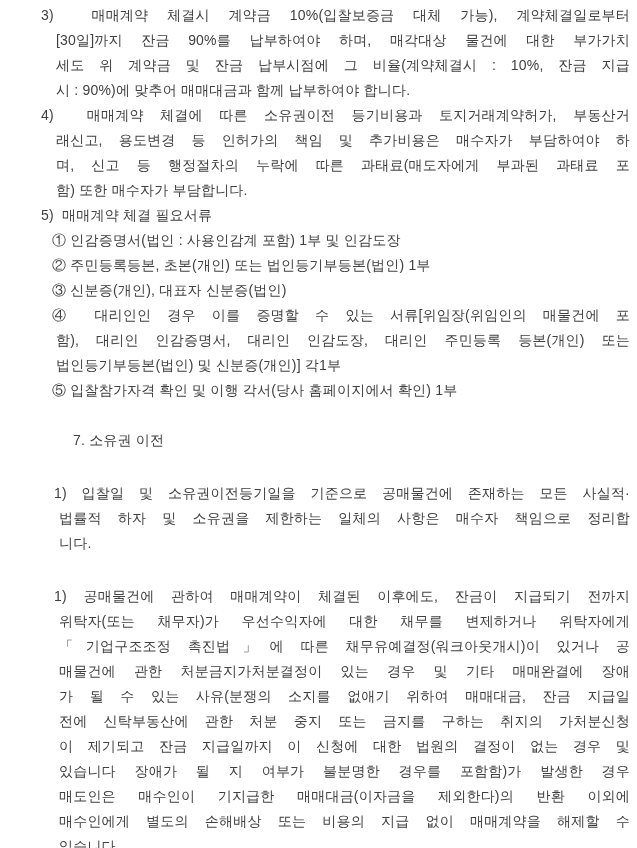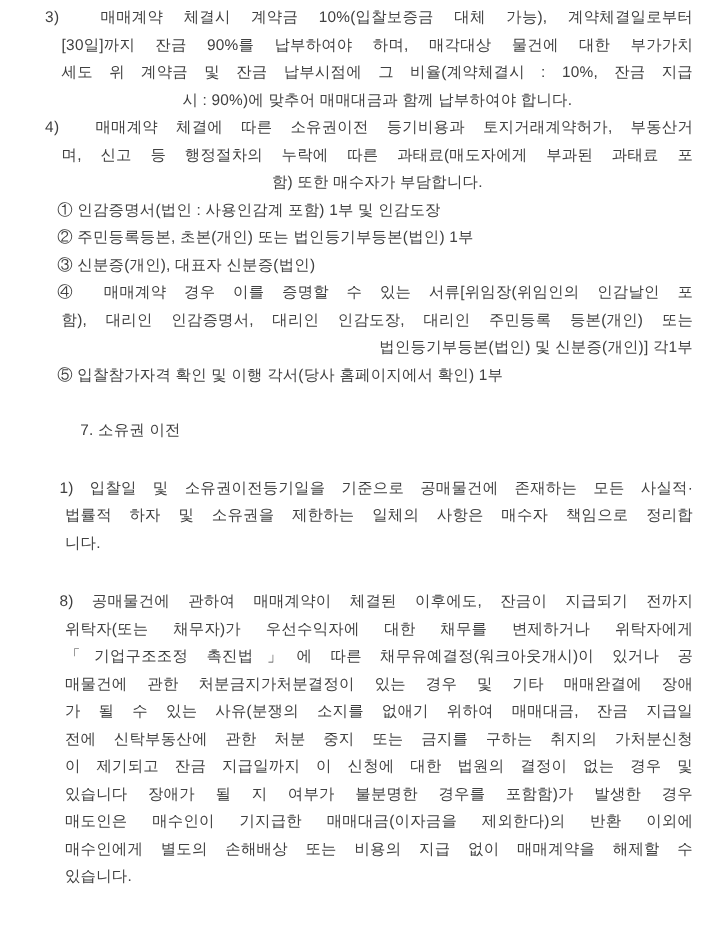--- a/index.html
+++ b/index.html
@@ -27,70 +27,74 @@
     letter-spacing: 0.2px;
   }
   
   .j {
     text-align: justify;
     text-align-last: justify;
     text-justify: inter-word;
   }
   
   .num-f  { padding-left: 25px; }  
-  .num-r  { padding-left: 40px; text-align: center; }  
+  .num-r  { padding-left: 40px; }  
   .circ-f { padding-left: 36px; }  
-  .circ-r { padding-left: 40px; text-align: right; }  
+  .circ-r { padding-left: 40px; }  
   .head-f { padding-left: 18px; }  
   .sub-f  { padding-left: 38px; margin-top: 28px; }  
   .sub-r  { padding-left: 43px; }  
   .gap-before { margin-top: 25px; margin-left: 39px; } 
 </style>
 </head>
 <body>
 
 <div id="doc" style="color: rgb(64, 64, 64); background: rgb(255, 255, 255);">
     <div>
       <div class="ln num-f j">3)&nbsp; 매매계약 체결시 계약금 10%(입찰보증금 대체 가능), 계약체결일로부터</div>
       <div class="ln num-r j">[30일]까지 잔금 90%를 납부하여야 하며, 매각대상 물건에 대한 부가가치</div>
       <div class="ln num-r j">세도 위 계약금 및 잔금 납부시점에 그 비율(계약체결시 : 10%, 잔금 지급</div>
       <div class="ln num-r">시 : 90%)에 맞추어 매매대금과 함께 납부하여야 합니다.</div>
     </div>
     <div>
       <div class="ln num-f j">4)&nbsp; 매매계약 체결에 따른 소유권이전 등기비용과 토지거래계약허가, 부동산거</div>
+      <div class="ln num-r j">래신고, 용도변경 등 인허가의 책임 및 추가비용은 매수자가 부담하여야 하</div>
       <div class="ln num-r j">며, 신고 등 행정절차의 누락에 따른 과태료(매도자에게 부과된 과태료 포</div>
       <div class="ln num-r">함) 또한 매수자가 부담합니다.</div>
+    </div>
+    <div>
+      <div class="ln num-f">5)&nbsp; 매매계약 체결 필요서류</div>
     </div>
     <div>
       <div class="ln circ-f">① 인감증명서(법인 : 사용인감계 포함) 1부 및 인감도장</div>
     </div>
     <div>
       <div class="ln circ-f">② 주민등록등본, 초본(개인) 또는 법인등기부등본(법인) 1부</div>
     </div>
     <div>
       <div class="ln circ-f">③ 신분증(개인), 대표자 신분증(법인)</div>
     </div>
     <div>
-      <div class="ln circ-f j">④ 매매계약 경우 이를 증명할 수 있는 서류[위임장(위임인의 인감날인 포</div>
+      <div class="ln circ-f j">④ 대리인인 경우 이를 증명할 수 있는 서류[위임장(위임인의 매물건에 포</div>
       <div class="ln circ-r j">함), 대리인 인감증명서, 대리인 인감도장, 대리인 주민등록 등본(개인) 또는</div>
       <div class="ln circ-r">법인등기부등본(법인) 및 신분증(개인)] 각1부</div>
     </div>
     <div>
       <div class="ln circ-f">⑤ 입찰참가자격 확인 및 이행 각서(당사 홈페이지에서 확인) 1부</div>
     </div>
     <div class="gap-before">
       <div class="ln head-f">7. 소유권 이전</div>
     </div>
     <div>
       <div class="ln sub-f j">1) 입찰일 및 소유권이전등기일을 기준으로 공매물건에 존재하는 모든 사실적·</div>
       <div class="ln sub-r j">법률적 하자 및 소유권을 제한하는 일체의 사항은 매수자 책임으로 정리합</div>
       <div class="ln sub-r">니다.</div>
     </div>
     <div>
-      <div class="ln sub-f j">8) 공매물건에 관하여 매매계약이 체결된 이후에도, 잔금이 지급되기 전까지</div>
+      <div class="ln sub-f j">1) 공매물건에 관하여 매매계약이 체결된 이후에도, 잔금이 지급되기 전까지</div>
       <div class="ln sub-r j">위탁자(또는 채무자)가 우선수익자에 대한 채무를 변제하거나 위탁자에게</div>
       <div class="ln sub-r j">「기업구조조정 촉진법」에 따른 채무유예결정(워크아웃개시)이 있거나 공</div>
       <div class="ln sub-r j">매물건에 관한 처분금지가처분결정이 있는 경우 및 기타 매매완결에 장애</div>
       <div class="ln sub-r j">가 될 수 있는 사유(분쟁의 소지를 없애기 위하여 매매대금, 잔금 지급일</div>
       <div class="ln sub-r j">전에 신탁부동산에 관한 처분 중지 또는 금지를 구하는 취지의 가처분신청</div>
       <div class="ln sub-r j">이 제기되고 잔금 지급일까지 이 신청에 대한 법원의 결정이 없는 경우 및</div>
       <div class="ln sub-r j">있습니다 장애가 될 지 여부가 불분명한 경우를 포함함)가 발생한 경우</div>
       <div class="ln sub-r j">매도인은 매수인이 기지급한 매매대금(이자금을 제외한다)의 반환 이외에</div>
       <div class="ln sub-r j">매수인에게 별도의 손해배상 또는 비용의 지급 없이 매매계약을 해제할 수</div>
       <div class="ln sub-r">있습니다.</div>

